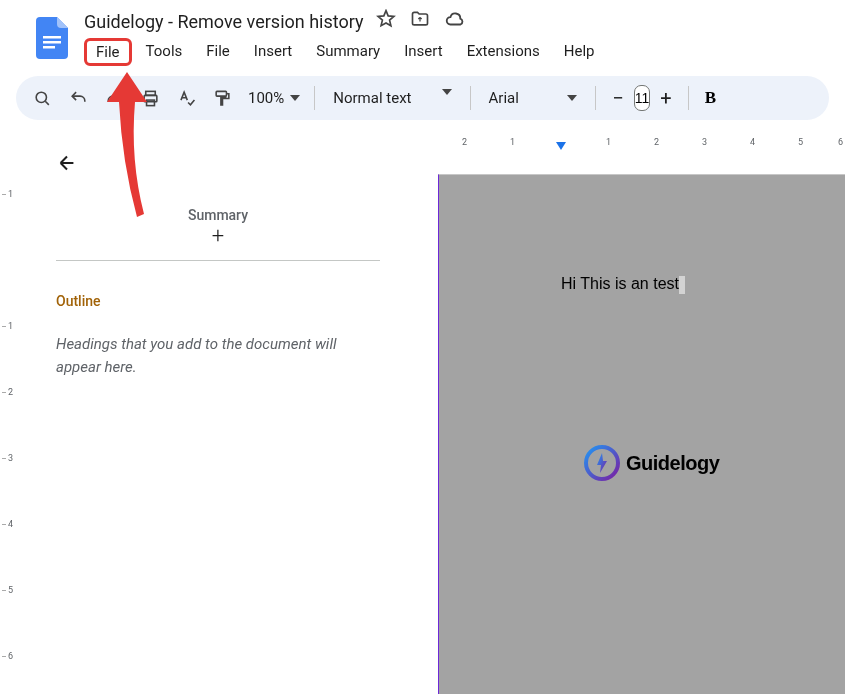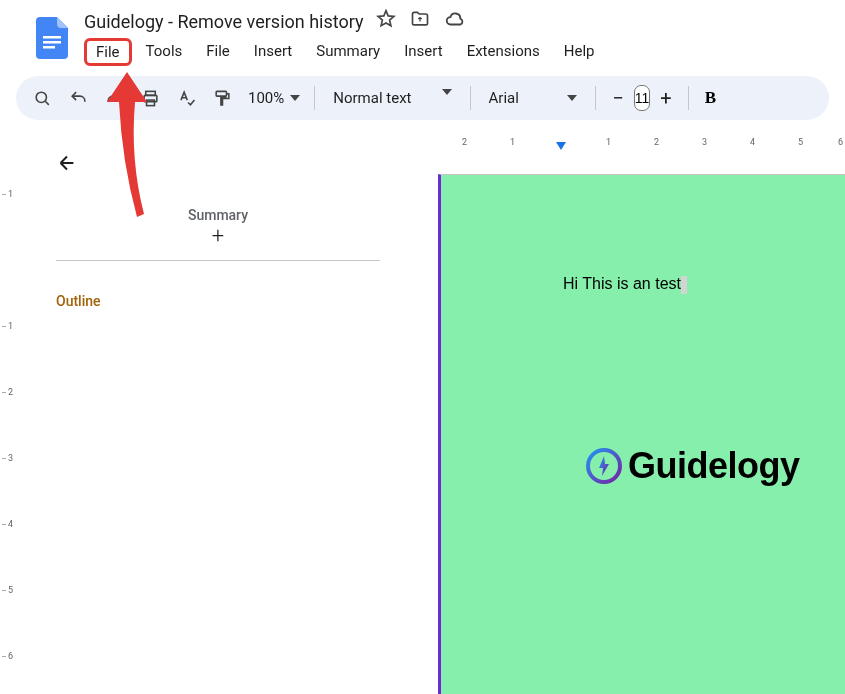--- a/index.html
+++ b/index.html
@@ -39,25 +39,25 @@
 .summary-label { font-size: 14px; font-weight: 500; color: #5f6368; }
 .add-sum { font-size: 22px; cursor: pointer; color: #1f1f1f; font-weight: 300; }
 .sum-divider { height: 1px; background: #c4c7c5; margin-bottom: 32px; }
 .outline-label { font-size: 14px; font-weight: 500; color: #a16207; margin-bottom: 24px; }
 .outline-hint { font-size: 15px; color: #5f6368; font-style: italic; line-height: 1.5; }
 
 .hruler-wrap { position: absolute; left: 440px; right: 0; top: 0; height: 20px; font-size: 9px; color: #606468; }
 .htick { position: absolute; top: 3px; }
 .hmarker { position: absolute; top: 8px; width: 0; height: 0; border-left: 5px solid transparent; border-right: 5px solid transparent; border-top: 8px solid #1b72e8; }
 
-.page-area { position: absolute; left: 438px; top: 40px; right: 0; bottom: 0; background: #86efac; border-left: 3px solid #6d28d9; border-top: 1px solid #c7c7c7; }
+.page-area { position: absolute; left: 438px; top: 40px; right: 0; bottom: 0; background: #a3a3a3; border-left: 1px solid #6d28d9; border-top: 1px solid #c7c7c7; }
 .doc-text { position: absolute; top: 100px; left: 122px; font-size: 16px; color: #000; font-family: Arial; }
 .cursor-mark { display:inline-block; width:6px; height:18px; background:#d3d3d3; vertical-align: middle; }
 .watermark { position: absolute; top: 270px; left: 145px; display: flex; align-items: center; gap: 6px; }
-.wm-text { font-size: 36px; font-weight: 800; color: #000; letter-spacing: -0.5px; font-family: Arial; }
+.wm-text { font-size: 20px; font-weight: 800; color: #000; letter-spacing: -0.5px; font-family: Arial; }
 
 .arrow-annotation { position: absolute; left: 102px; top: 72px; width: 50px; height: 150px; pointer-events: none; z-index: 50; }
 </style>
 </head>
 <body>
 
 <div class="header">
   <div class="docs-icon">
     <svg width="32" height="42" viewBox="0 0 32 42">
         <path fill="#4285f4" d="M4 0h17l11 11v27a4 4 0 0 1-4 4H4a4 4 0 0 1-4-4V4a4 4 0 0 1 4-4z"></path>
@@ -184,20 +184,21 @@
       <svg width="22" height="22" viewBox="0 0 24 24" fill="none" stroke="#1f1f1f" stroke-width="2.2">
           <path d="M19 12H5m0 0l7-7m-7 7l7 7"></path>
         </svg>
     </div>
     <div class="summary-row">
       <div class="summary-label">Summary</div>
       <div class="add-sum">+</div>
     </div>
     <div class="sum-divider"></div>
     <div class="outline-label">Outline</div>
+    <div class="outline-hint">Headings that you add to the document will appear here.</div>
   </div>
 
   <div class="hruler-wrap">
     <div class="htick" style="left:22px">2</div>
     <div class="htick" style="left:70px">1</div>
     <div class="hmarker" style="left:116px"></div>
     <div class="htick" style="left:166px">1</div>
     <div class="htick" style="left:214px">2</div>
     <div class="htick" style="left:262px">3</div>
     <div class="htick" style="left:310px">4</div>

